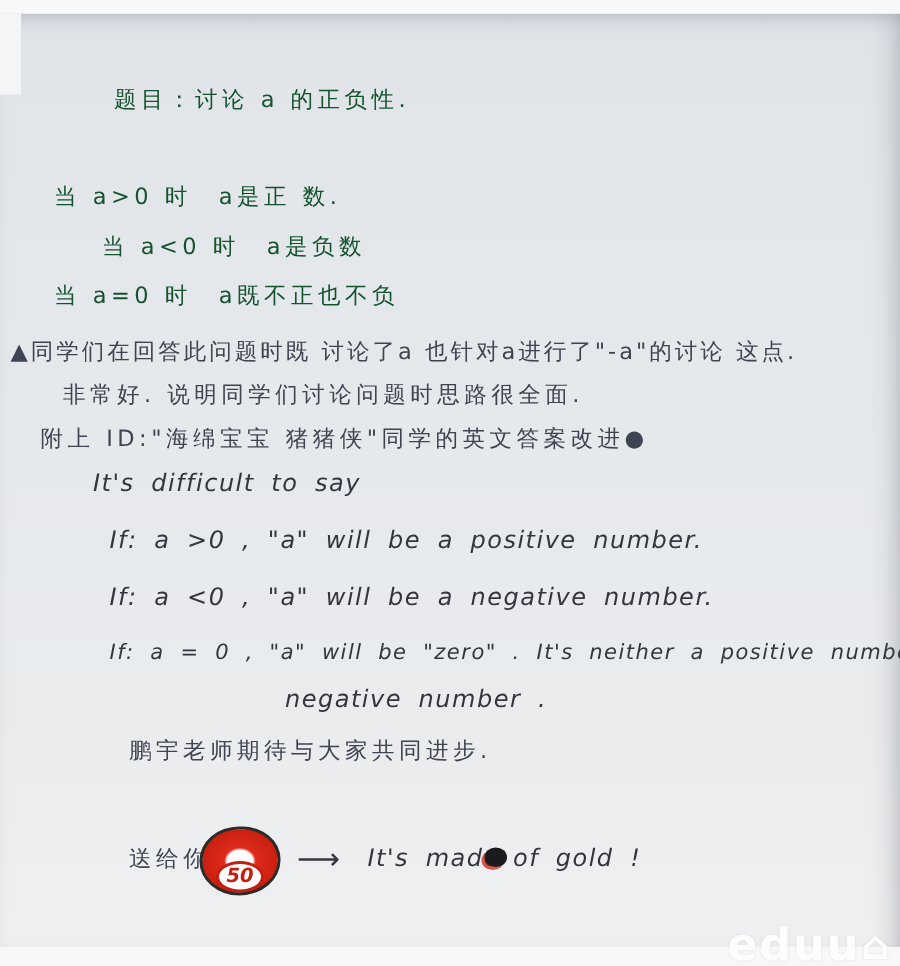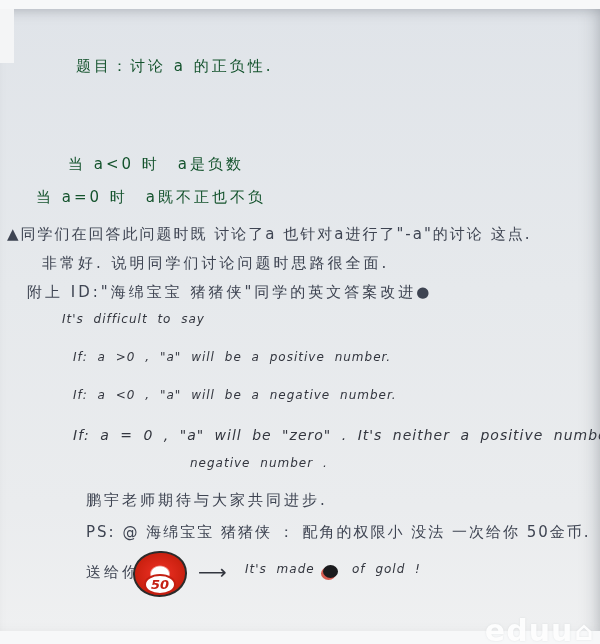--- a/index.html
+++ b/index.html
@@ -21,21 +21,21 @@
     position:absolute;left:0;top:9px;width:14px;height:54px;
     background:#f4f5f6;
   }
   .line{
     position:absolute;white-space:nowrap;
     color:#3e4452;
     font-size:15px;letter-spacing:3px;
   }
   .blue{color:#14532d;}
   .eng{
-    font-size:12px;letter-spacing:1px;word-spacing:5px;
+    font-size:16px;letter-spacing:1px;word-spacing:5px;
     font-style:italic;color:#33363f;
   }
   .gift-seg{position:absolute;white-space:nowrap;}
   .coin-big{
     position:absolute;left:133px;top:551px;width:54px;height:46px;
     border:2px solid #2b2b2b;border-radius:50% 48% 52% 50%;
     background:radial-gradient(closest-side,#ffffff 0 34%,#e0individual 0,#e02a1c 42%,#c9200f 100%);
     background:radial-gradient(closest-side,#ffffff 0 34%,#e02a1c 42%,#c9200f 100%);
     box-sizing:border-box;
     display:flex;align-items:flex-end;justify-content:center;
@@ -61,42 +61,42 @@
   .house-icon{font-size:26px;line-height:1;}
 </style>
 </head>
 <body>
 
 <div class="photo">
   <div class="paper"></div>
   <div class="corner-light"></div>
 
   <div class="line blue" style="left:76px;top:57px;">题目：讨论 a 的正负性.</div>
+  <div class="line blue" style="left:36px;top:122px;">当 a&gt;0 时　a是正 数.</div>
   <div class="line blue" style="left:36px;top:155px;margin-left:32px;">当 a&lt;0 时　a是负数</div>
   <div class="line blue" style="left:36px;top:188px;">当 a=0 时　a既不正也不负</div>
 
   <div class="line" style="left:7px;top:225px;letter-spacing:2px;">▲同学们在回答此问题时既 讨论了a 也针对a进行了"-a"的讨论 这点.</div>
   <div class="line" style="left:42px;top:254px;">非常好. 说明同学们讨论问题时思路很全面.</div>
   <div class="line" style="left:27px;top:283px;">附上 ID:"海绵宝宝 猪猪侠"同学的英文答案改进●</div>
 
   <div class="line eng" style="left:62px;top:312px;">It's difficult  to  say</div>
   <div class="line eng" style="left:73px;top:350px;">If:  a &gt;0 ,   "a" will  be  a  positive  number.</div>
   <div class="line eng" style="left:73px;top:388px;">If:  a &lt;0 ,   "a"  will  be  a  negative  number.</div>
   <div class="line eng" style="left:73px;top:427px;font-size:14px;">If:  a = 0 ,   "a"  will  be  "zero" .   It's  neither  a  positive  number  nor  a.</div>
   <div class="line eng" style="left:190px;top:456px;">negative  number .</div>
 
   <div class="line" style="left:86px;top:491px;">鹏宇老师期待与大家共同进步.</div>
-  <div class="line" style="left:86px;top:523px;letter-spacing:2px;">PS: @ 海绵宝宝 猪猪侠 ： 配角的权限小 没法 一次给你 50金币.</div>
 
   <div class="line gift-seg" style="left:86px;top:563px;">送给你:</div>
   <div class="coin-big">
     <span class="coin-value">50</span>
   </div>
   <div class="line gift-seg arrow" style="left:198px;top:560px;">⟶</div>
   <div class="line eng gift-seg" style="left:245px;top:562px;">It's  made</div>
   <span class="coin-small" style="position:absolute;left:323px;top:565px;"></span>
-  <div class="line eng gift-seg" style="left:342px;top:562px;margin-left:10px;">of  gold !</div>
+  <div class="line eng gift-seg" style="left:342px;top:562px;">of  gold !</div>
 
   <div class="watermark">
     <span>eduu</span>
     <span class="house-icon">⌂</span>
   </div>
 </div>
 
 </body></html>

